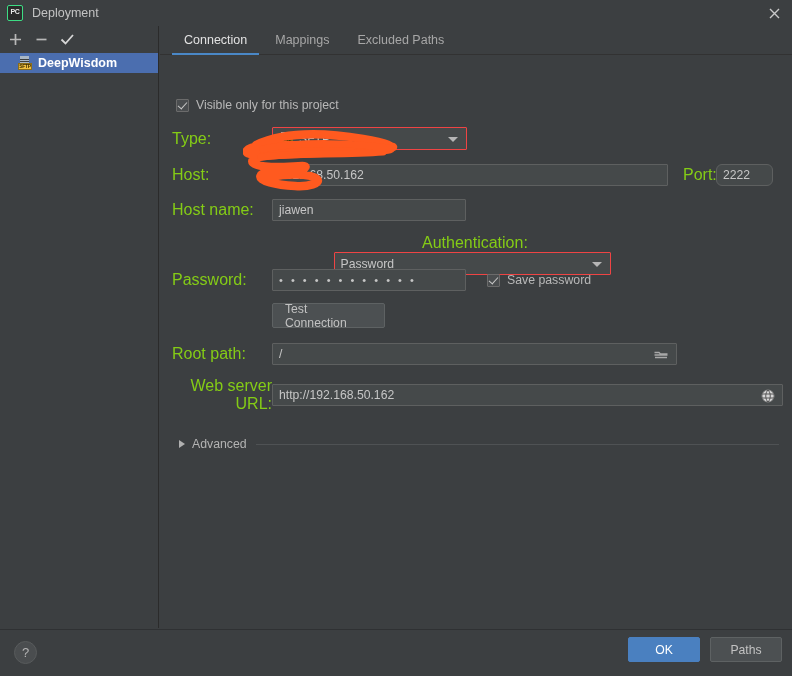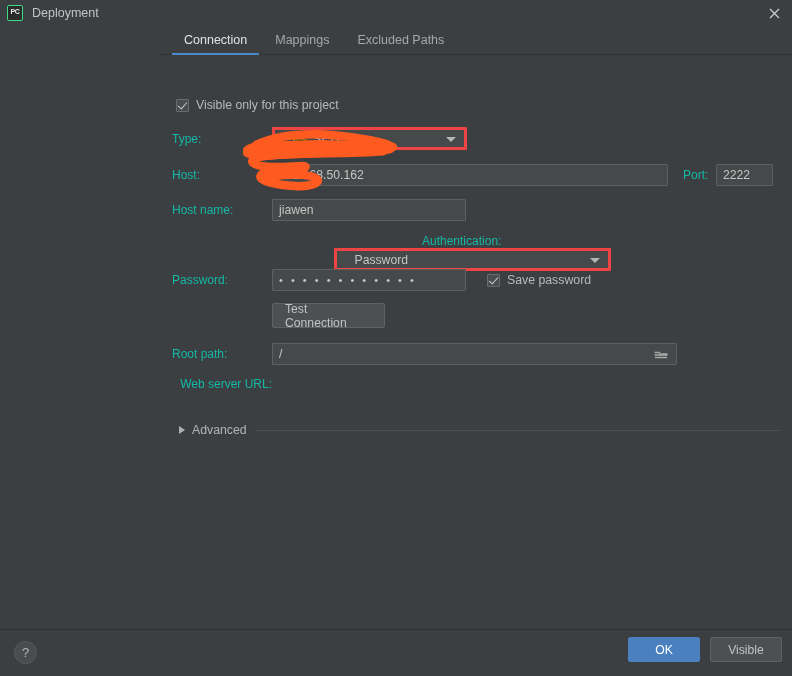--- a/index.html
+++ b/index.html
@@ -109,21 +109,21 @@
   }
   .tab.active { color: #e2e2e2; }
   .tab.active::after {
     content: ""; position: absolute; left: 2px; right: 2px; bottom: -1px;
     height: 2px; background: #4a88c7;
   }
 
   .form { position: relative; padding: 0; }
 
   .row { position: absolute; display: flex; align-items: center; }
-  .lbl { color: #14b8a6; font-size: 12px; }
+  .lbl { color: #84cc16; font-size: 16px; }
 
   
   .cb {
     width: 13px; height: 13px; flex: none;
     border: 1px solid #6b6b6b; background: #4a4d4f;
     position: relative; border-radius: 1px; cursor: pointer;
   }
   .cb.checked::after {
     content: ""; position: absolute;
     left: 3px; top: 0px; width: 4px; height: 8px;
@@ -137,23 +137,23 @@
     background: #45494a; border: 1px solid #5e6060;
     height: 22px; color: #c6c6c6; font-size: 12.2px;
     display: flex; align-items: center; padding: 0 6px;
     font-family: "Liberation Sans", sans-serif;
     cursor: text; border-radius: 1px;
     overflow: hidden; white-space: nowrap;
   }
 
   
   .combo {
-    background: #45494a; border: 3px solid #ef4444;
+    background: #45494a; border: 1px solid #ef4444;
     height: 23px; display: flex; align-items: center;
-    padding: 0 18px; color: #c6c6c6; font-size: 12.2px;
+    padding: 0 6px; color: #c6c6c6; font-size: 12.2px;
     position: relative; cursor: pointer; border-radius: 1px;
   }
   .combo .arrow {
     position: absolute; right: 8px; top: 50%;
     width: 0; height: 0; margin-top: -2px;
     border-left: 5px solid transparent;
     border-right: 5px solid transparent;
     border-top: 5px solid #b6b6b6;
   }
 
@@ -223,20 +223,48 @@
   <div class="titlebar">
     <div class="pc-icon"></div>
     <div class="title-text">Deployment</div>
     <div class="win-close">
       <svg width="11" height="11" viewBox="0 0 11 11">
         <path d="M1 1 L10 10 M10 1 L1 10" stroke="#c9c9c9" stroke-width="1.4" fill="none"></path>
       </svg>
     </div>
   </div>
 
+  <div class="sidebar">
+    <div class="side-toolbar">
+      <div class="tb-btn">
+        <svg width="13" height="13" viewBox="0 0 13 13">
+          <path d="M6.5 1 V12 M1 6.5 H12" stroke="#b8b8b8" stroke-width="1.7" fill="none"></path>
+        </svg>
+      </div>
+      <div class="tb-btn">
+        <svg width="13" height="13" viewBox="0 0 13 13">
+          <path d="M1.5 6.5 H11.5" stroke="#b8b8b8" stroke-width="1.7" fill="none"></path>
+        </svg>
+      </div>
+      <div class="tb-btn">
+        <svg width="15" height="13" viewBox="0 0 15 13">
+          <path d="M1.5 6.5 L5.5 10.5 L13 2" stroke="#d6d6d6" stroke-width="1.8" fill="none"></path>
+        </svg>
+      </div>
+    </div>
+    <div class="side-list">
+      <div class="side-item selected">
+        <span class="sftp-icon">
+          <span class="doc"></span>
+          <span class="badge">SFTP</span>
+        </span>
+        <span>DeepWisdom</span>
+      </div>
+    </div>
+  </div>
 
   <div class="main">
 
     <div class="tabs">
       <div class="tab active">Connection</div>
       <div class="tab">Mappings</div>
       <div class="tab">Excluded Paths</div>
     </div>
 
     <div class="form">
@@ -255,21 +283,21 @@
           </span>
           <span>SFTP</span>
           <span class="arrow"></span>
         </span>
       </div>
 
       <div class="row" style="left:12px; top:109px; width:620px;">
         <span class="lbl" style="width:100px;">Host:</span>
         <span class="field" style="width:396px;">192.168.50.162</span>
         <span class="lbl" style="margin-left:15px; width:33px;">Port:</span>
-        <span class="field" style="width:57px;">2222</span>
+        <span class="field" style="width:57px;border-radius:6px;">2222</span>
       </div>
 
       <div class="row" style="left:12px; top:144px; width:600px;">
         <span class="lbl" style="width:100px;">Host name:</span>
         <span class="field" style="width:194px;">jiawen</span>
       </div>
 
       <div class="row" style="left:12px; top:179px; width:600px;flex-direction:column;">
         <span class="lbl" style="width:100px;">Authentication:</span>
         <span class="combo" style="width:277px;">
@@ -296,23 +324,32 @@
           <span class="folder-icon">
             <svg width="14" height="12" viewBox="0 0 14 12">
               <path d="M0.5 3.5 H5 L6.5 5 H13.5 M0.5 6 H13.5 M1 8.5 H13" stroke="#a8a8a8" stroke-width="1.3" fill="none"></path>
             </svg>
           </span>
         </span>
       </div>
 
       <div class="row" style="left:12px; top:322px; width:620px;text-align:right;">
         <span class="lbl" style="width:100px;">Web server URL:</span>
-      </div>
-
-      <div class="advanced" style="top:368px;">
+        <span class="field" style="width:511px; position:relative;">
+          <span>http://192.168.50.162</span>
+          <span class="globe-icon">
+            <svg width="14" height="14" viewBox="0 0 14 14">
+              <circle cx="7" cy="7" r="6" fill="#d6d6d6" stroke="#8a8a8a" stroke-width="1"></circle>
+              <path d="M7 1 C4 4 4 10 7 13 M7 1 C10 4 10 10 7 13 M1.2 5 H12.8 M1.2 9 H12.8" stroke="#4a4a4a" stroke-width="0.9" fill="none"></path>
+            </svg>
+          </span>
+        </span>
+      </div>
+
+      <div class="advanced" style="top:382px;">
         <span class="adv-tri"></span>
         <span class="adv-label">Advanced</span>
         <span class="adv-line"></span>
       </div>
 
     </div>
   </div>
 
   <svg class="scribble" viewBox="0 0 170 68">
     <path d="M13 18 C45 3, 85 6, 120 12 C145 16, 152 20, 147 22
@@ -328,16 +365,16 @@
     <path d="M20 22 C60 14, 110 16, 146 21
              M18 30 C50 26, 100 28, 140 25" stroke="#ff5a1f" stroke-width="7" fill="none" stroke-linecap="round"></path>
   </svg>
 
   <div class="bottom">
     <div class="help-btn">
       <span>?</span>
     </div>
   </div>
   <div class="btn primary ok-btn">OK</div>
-  <div class="btn cancel-btn">Visible</div>
+  <div class="btn cancel-btn">Paths</div>
 
 
 </div>
 
 </body></html>

